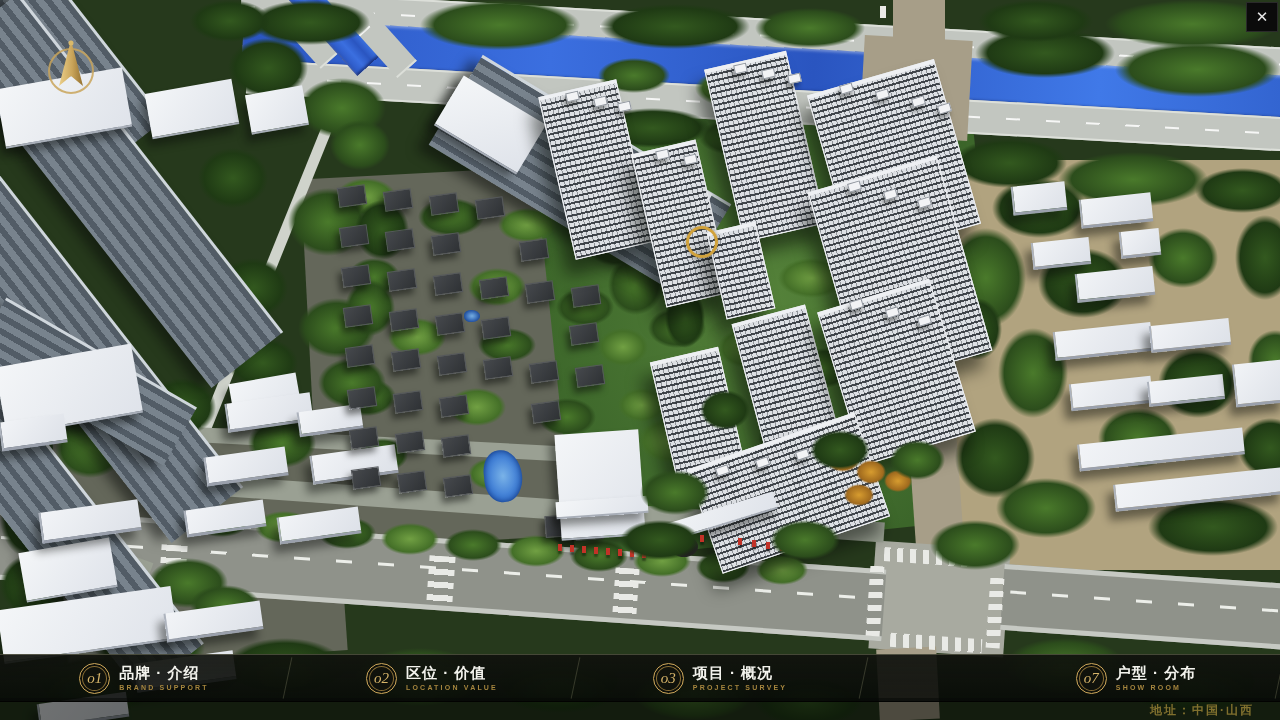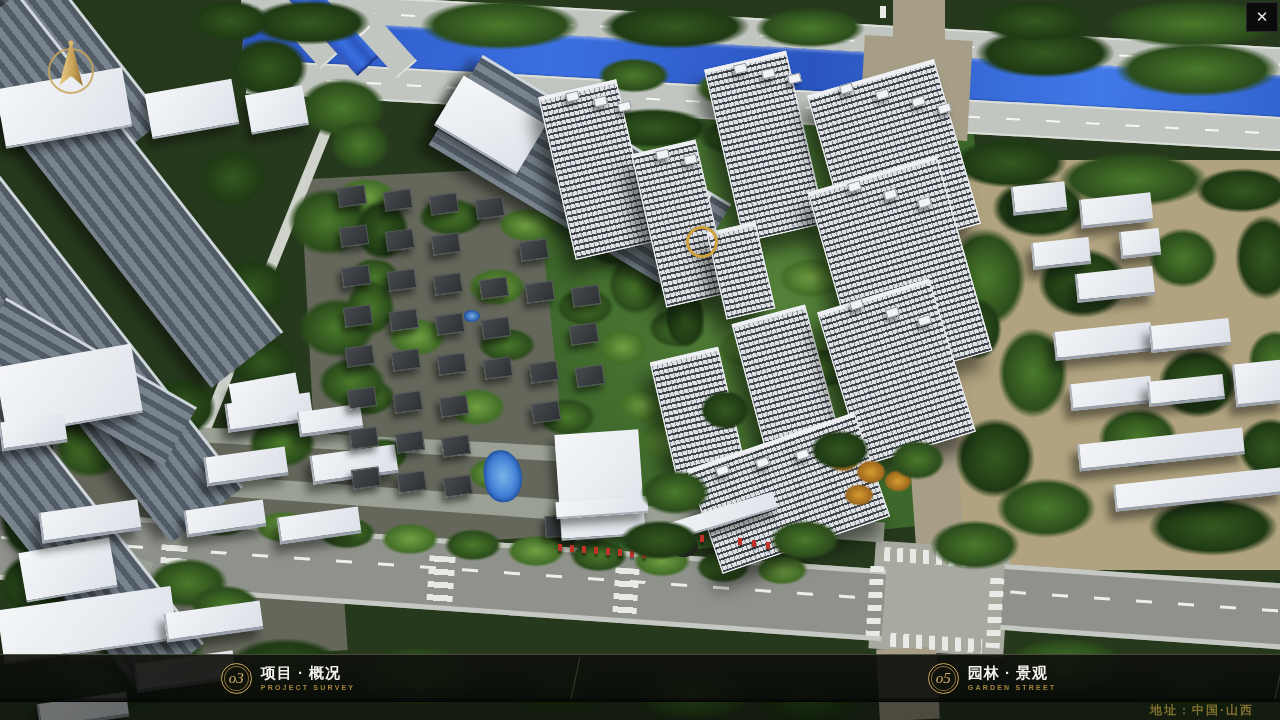--- a/index.html
+++ b/index.html
@@ -376,34 +376,52 @@
 
   <button id="close-btn">
     <span>✕</span>
   </button>
 
   <div id="bottom-dim"></div>
 
   <div id="navbar">
     <div class="nav-item">
       <div class="badge">
+          <span>o1</span>
+        </div>
+      <div class="labels">
+          <div class="zh">品牌 · 介绍</div>
+      <div class="en">BRAND SUPPORT</div>
+        </div>
+    </div>
+    <div class="nav-item">
+      <div class="badge">
+          <span>o2</span>
+        </div>
+      <div class="labels">
+          <div class="zh">区位 · 价值</div>
+      <div class="en">LOCATION VALUE</div>
+        </div>
+    </div>
+    <div class="nav-item">
+      <div class="badge">
           <span>o3</span>
         </div>
       <div class="labels">
           <div class="zh">项目 · 概况</div>
       <div class="en">PROJECT SURVEY</div>
         </div>
     </div>
     <div id="logo-spacer"></div>
     <div class="nav-item">
       <div class="badge">
-          <span>o5</span>
+          <span>o7</span>
         </div>
       <div class="labels">
-          <div class="zh">园林 · 景观</div>
-      <div class="en">GARDEN STREET</div>
+          <div class="zh">户型 · 分布</div>
+      <div class="en">SHOW ROOM</div>
         </div>
     </div>
   </div>
 
 
   <div id="address">地址：中国·山西</div>
 </div>
 
 </body></html>

